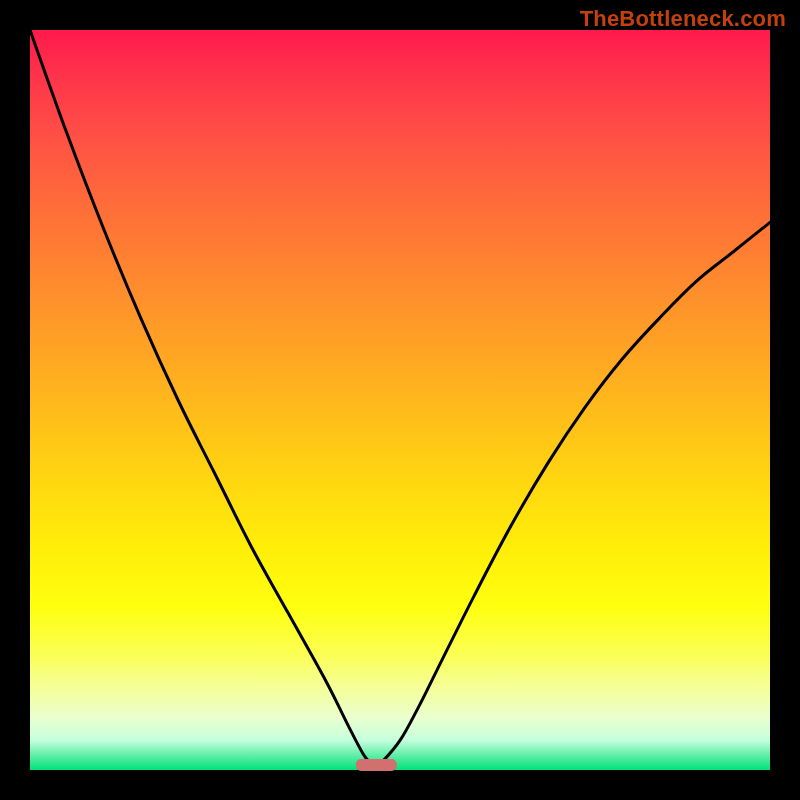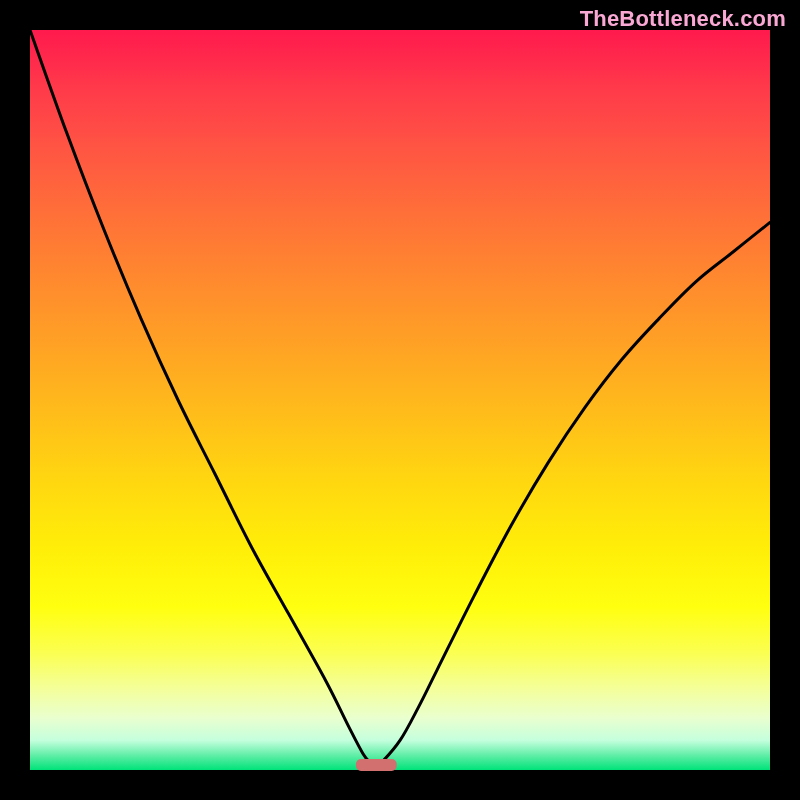--- a/index.html
+++ b/index.html
@@ -41,21 +41,21 @@
       #00e37a 100%
     );
   }
   .watermark {
     position: absolute;
     top: 6px;
     right: 14px;
     font-family: Arial, Helvetica, sans-serif;
     font-size: 22px;
     font-weight: 600;
-    color: #f9a8d4;
+    color: #c2410c;
     letter-spacing: 0.2px;
     user-select: none;
   }
   svg.curve {
     position: absolute;
     left: 0;
     top: 0;
     width: 740px;
     height: 740px;
     overflow: visible;

